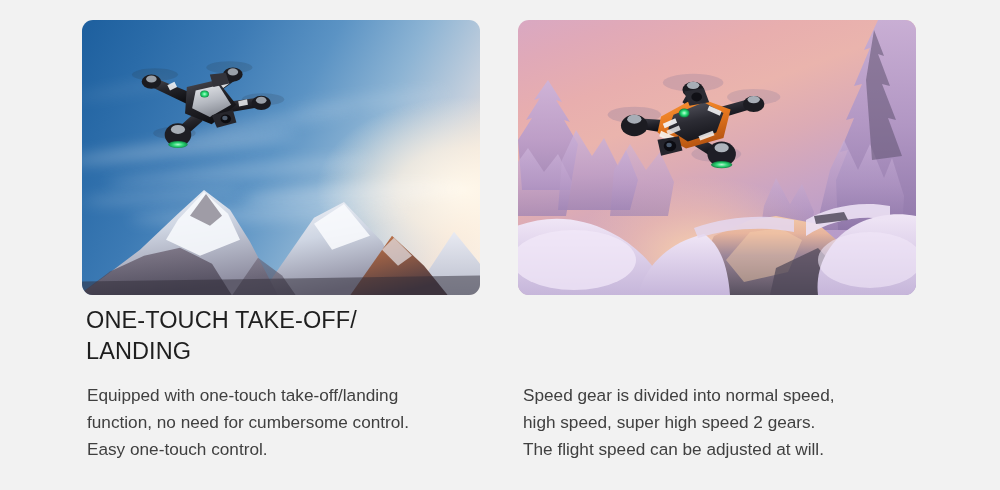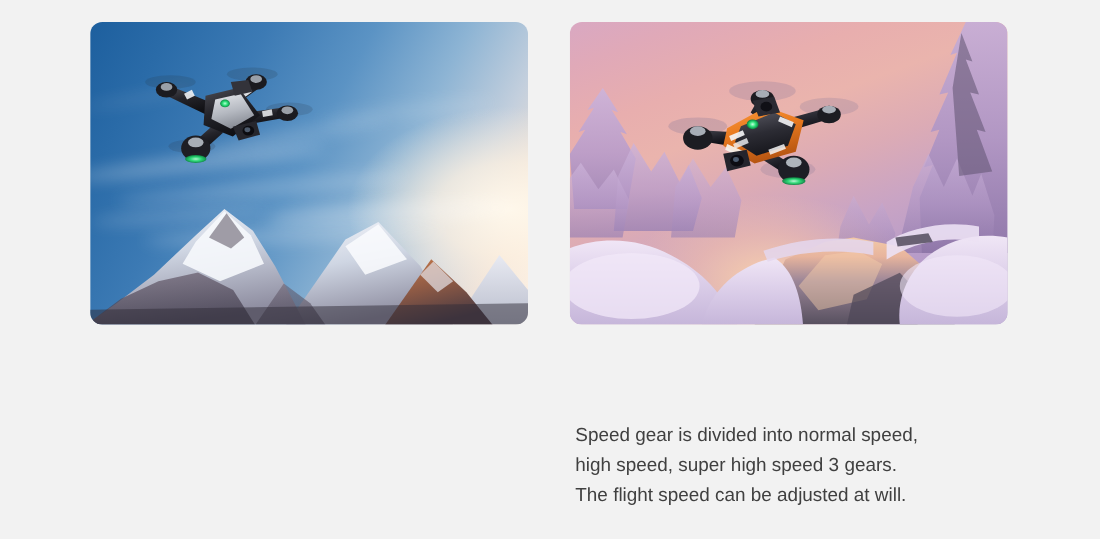--- a/index.html
+++ b/index.html
@@ -189,20 +189,25 @@
         <path d="M94 48 L120 42 L134 64 L110 78 L90 68 Z" fill="url(#panelK)"></path>
         <ellipse cx="104" cy="52" rx="5" ry="4" fill="url(#ledK)"></ellipse>
         <path d="M110 30 L128 28 L132 40 L114 44 Z" fill="#33333a"></path>
 
         <path d="M112 76 L136 70 L140 84 L118 90 Z" fill="#26262c"></path>
         <ellipse cx="128" cy="80" rx="6" ry="5" fill="#0c0c10"></ellipse>
         <ellipse cx="127" cy="79" rx="3" ry="2.5" fill="#4d5a6b"></ellipse>
       </svg>
     </div>
 
+    <div class="heading">ONE-TOUCH TAKE-OFF/
+LANDING</div>
+    <div class="body">Equipped with one-touch take-off/landing
+function, no need for cumbersome control.
+Easy one-touch control.</div>
   </div>
 
   <div class="feature right">
 
     <div class="photo">
       <div class="layer sky-pink"></div>
 
       <svg class="layer" viewBox="0 0 398 275" preserveAspectRatio="none">
         <defs>
           <linearGradient id="treeL" x1="0" y1="0" x2="0" y2="1">
@@ -312,17 +317,17 @@
         <path d="M108 42 L130 38 L136 54 L114 58 Z" fill="#2a2a32"></path>
         <ellipse cx="122" cy="48" rx="6" ry="5" fill="#101016"></ellipse>
 
         <path d="M78 96 L102 92 L106 108 L82 114 Z" fill="#24242c"></path>
         <ellipse cx="92" cy="103" rx="7" ry="6" fill="#0c0c12"></ellipse>
         <ellipse cx="91" cy="102" rx="3" ry="2.5" fill="#4a5a6e"></ellipse>
       </svg>
     </div>
 
     <div class="body">Speed gear is divided into normal speed,
-high speed, super high speed 3 gears.
+high speed, super high speed 2 gears.
 The flight speed can be adjusted at will.</div>
   </div>
 
 </div>
 
 </body></html>

